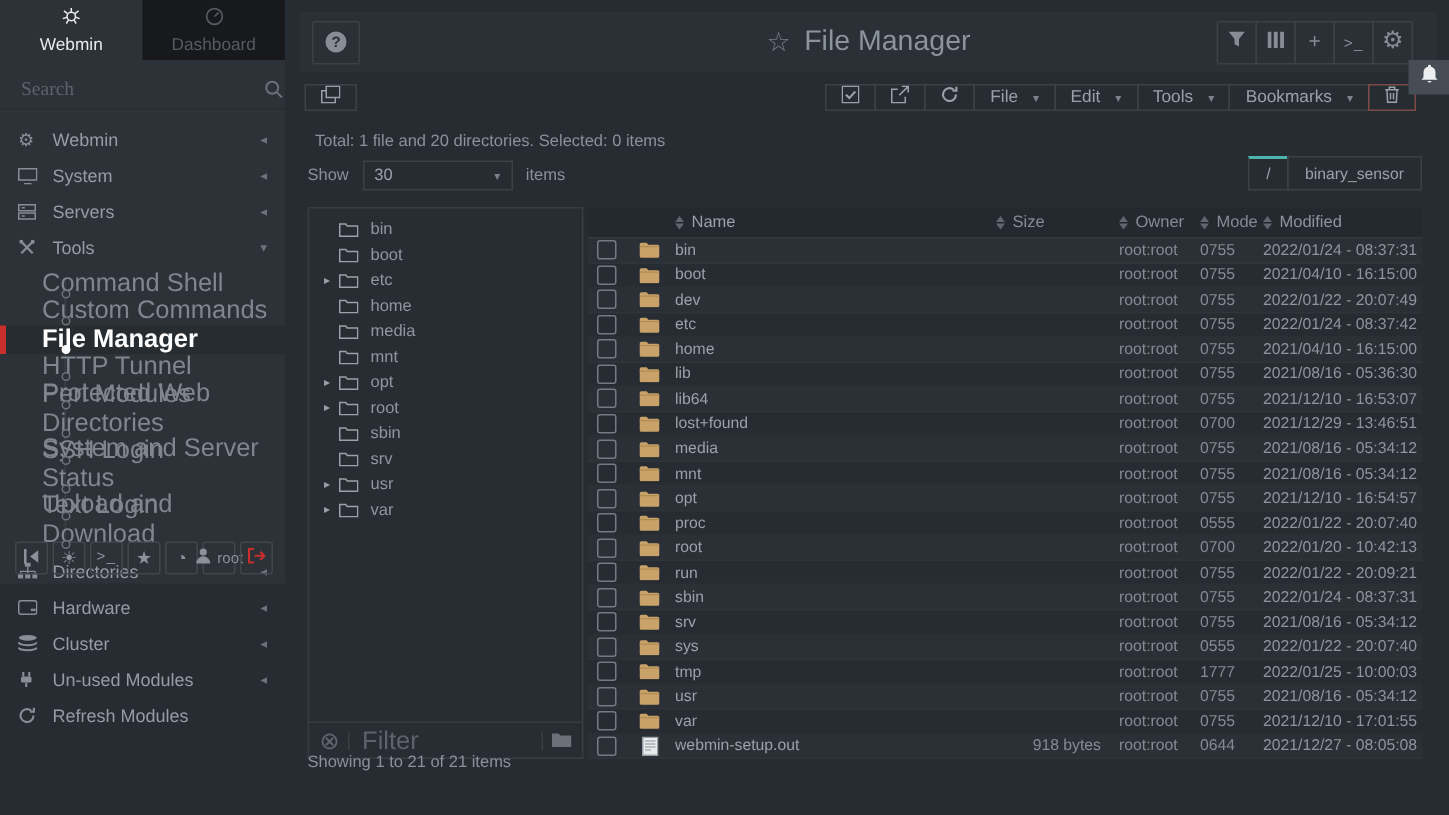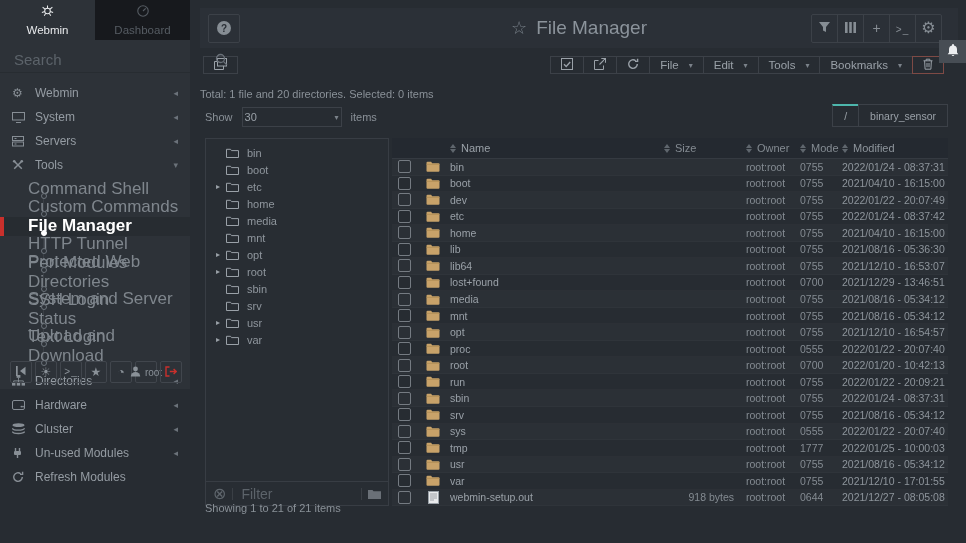--- a/index.html
+++ b/index.html
@@ -6,21 +6,21 @@
   body{width:966px;height:543px;overflow:hidden;position:relative;background:#272c32;
        font-family:"Liberation Sans",sans-serif;color:#9aa1a8;-webkit-font-smoothing:antialiased;}
   
   .sidebar{position:absolute;left:0;top:0;width:190px;height:389px;background:#2d3238;z-index:5;}
   .sb-tabs{display:flex;height:40px;}
   .sb-tab{flex:1;display:flex;flex-direction:column;align-items:center;justify-content:center;gap:3px;
           font-size:11.5px;cursor:pointer;}
   .sb-tab.active{background:#2d3238;color:#e8eaec;}
   .sb-tab.inactive{background:#17191d;color:#565c63;}
   .sb-search{height:26px;margin:6px 0 0;display:flex;align-items:center;padding:0 12px;border-bottom:1px solid #272c31;}
-  .sb-search input{flex:1;background:transparent;border:0;outline:0;color:#aab1b8;font-size:15px;font-family:Liberation Sans, sans-serif;}
+  .sb-search input{flex:1;background:transparent;border:0;outline:0;color:#aab1b8;font-size:13px;font-family:Liberation Serif, serif;}
   .sb-search input::placeholder{color:#5c636a;}
   .sb-search .sicon{color:#6b727a;display:flex;}
   .sb-menu{margin-top:8px;}
   .mi{height:24px;display:flex;align-items:center;padding:0 12px;font-size:12px;color:#959ca3;cursor:pointer;}
   .mi .ic{width:23px;color:#878e95;font-size:12px;display:flex;align-items:center;}
   .mi .lb{flex:1;}
   .mi .ch{color:#6b727a;font-size:9px;}
   .sub{position:relative;padding:3px 0;}
   .sub::before{content:"";position:absolute;left:43px;top:8px;bottom:8px;width:1px;background:#3a3f45;}
   .smi{height:18.6px;display:flex;align-items:flex-end;padding-left:28px;font-size:17px;color:#7f868d;
@@ -47,39 +47,39 @@
         justify-content:center;color:#868d94;cursor:pointer;}
   .hbtn:first-child{border-radius:2px 0 0 2px;} .hbtn:last-child{border-radius:0 2px 2px 0;}
   .bell{position:absolute;right:0;top:40px;width:27px;height:23px;background:#474d54;display:flex;align-items:center;
         justify-content:center;z-index:6;cursor:pointer;}
   .fm-toolbar{position:absolute;left:14px;right:22px;top:56px;height:29px;display:flex;justify-content:space-between;}
   .tgroup{display:flex;}
   .tbtn{height:18px;border:1px solid #3c4148;background:transparent;color:#9aa1a8;font-size:11.5px;display:flex;
         align-items:center;gap:10px;padding:0 10px;margin-left:-1px;cursor:pointer;box-sizing:border-box;}
   .tbtn .dcaret{font-size:8px;color:#7b828a;}
   .tbtn.danger{border-color:#7e4a45;position:relative;z-index:1;}
-  .fm-total{position:absolute;left:10px;top:88px;font-size:11px;color:#8a9198;}
+  .fm-total{position:absolute;left:20px;top:88px;font-size:11px;color:#8a9198;}
   .show-wrap{position:absolute;left:15px;top:107px;display:flex;align-items:center;gap:9px;font-size:11px;color:#8a9198;}
   .select{width:100px;height:20px;border:1px solid #3c4148;display:flex;align-items:center;justify-content:space-between;
-        padding:0 2px;font-size:11px;color:#9aa1a8;cursor:pointer;box-sizing:border-box;}
+        padding:0 7px;font-size:11px;color:#9aa1a8;cursor:pointer;box-sizing:border-box;}
   .select .sel-caret{font-size:8px;color:#7b828a;}
   .path-tabs{position:absolute;right:18px;top:104px;display:flex;}
   .ptab{height:23px;border:1px solid #3c4148;display:flex;align-items:center;justify-content:center;padding:0 11px;
         font-size:10.5px;color:#9aa1a8;margin-left:-1px;cursor:pointer;box-sizing:border-box;}
   .ptab.active{border-top:2px solid #4db6ac;}
   
   .content{position:absolute;left:15px;right:18px;top:138px;height:368px;display:flex;}
   .tree-panel{width:184px;border:1px solid #383d44;background:#282d33;display:flex;flex-direction:column;box-sizing:border-box;}
   .tree-list{flex:1;padding-top:5px;overflow:hidden;}
   .tnode{height:17px;display:flex;align-items:center;padding-left:10px;font-size:11px;color:#8f969d;cursor:pointer;}
   .tnode .tcaret{width:10px;font-size:8px;color:#9aa1a8;}
   .tnode .tfold{display:flex;margin-right:8px;}
   .tree-filter{height:23px;border-top:1px solid #383d44;display:flex;align-items:center;padding:0 7px;gap:6px;color:#5f666d;}
   .tree-filter .fdiv{width:1px;height:12px;background:#3a3f45;}
-  .tree-filter input{flex:1;background:transparent;border:0;outline:0;color:#9aa1a8;font-size:14px;font-family:inherit;min-width:0;}
+  .tree-filter input{flex:1;background:transparent;border:0;outline:0;color:#9aa1a8;font-size:17px;font-family:inherit;min-width:0;}
   .tree-filter input::placeholder{color:#5c636a;}
   .table-panel{flex:1;margin-left:3px;display:flex;flex-direction:column;overflow:hidden;}
   .thead{height:20px;display:flex;align-items:center;background:#242930;border-bottom:1px solid #353a41;
          color:#878e95;font-size:11px;flex:0 0 auto;}
   .tbody{flex:1;display:flex;flex-direction:column;}
   .trow{flex:1;display:flex;align-items:center;border-bottom:1px solid rgba(255,255,255,0.025);font-size:10.5px;}
   .trow:nth-child(odd){background:rgba(255,255,255,0.02);}
   .c-chk{width:24px;display:flex;justify-content:center;flex:0 0 auto;}
   .c-ico{width:34px;display:flex;justify-content:center;flex:0 0 auto;}
   .c-name{flex:1;color:#9aa1a8;cursor:pointer;text-decoration:none;overflow:hidden;white-space:nowrap;}

